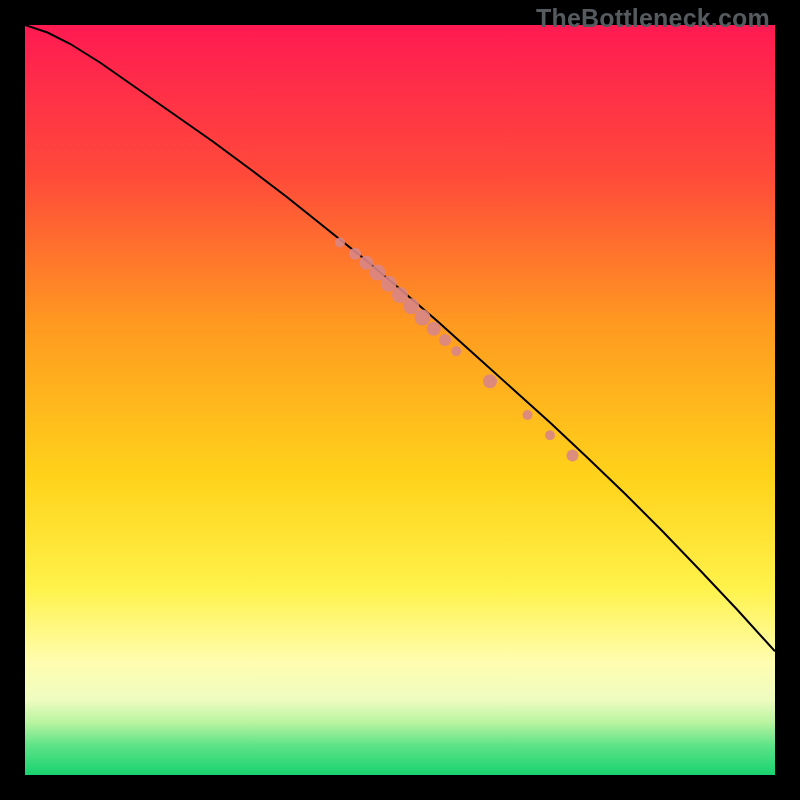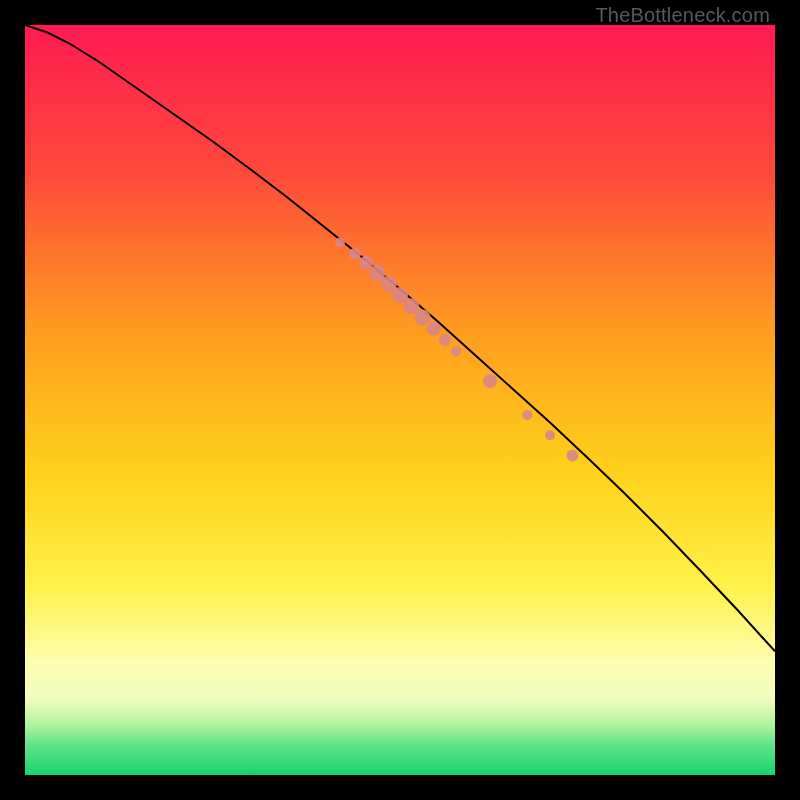--- a/index.html
+++ b/index.html
@@ -24,22 +24,22 @@
     left: 0;
     top: 0;
     width: 750px;
     height: 750px;
   }
   .watermark {
     position: absolute;
     top: 4px;
     right: 30px;
     color: #555a5f;
-    font-size: 20px;
-    font-weight: 400;
+    font-size: 25px;
+    font-weight: 700;
     letter-spacing: 0.2px;
     user-select: none;
   }
   svg { display: block; }
 </style>
 </head>
 <body>
 
 <div class="frame">
   <svg class="plot" viewBox="0 0 750 750">

